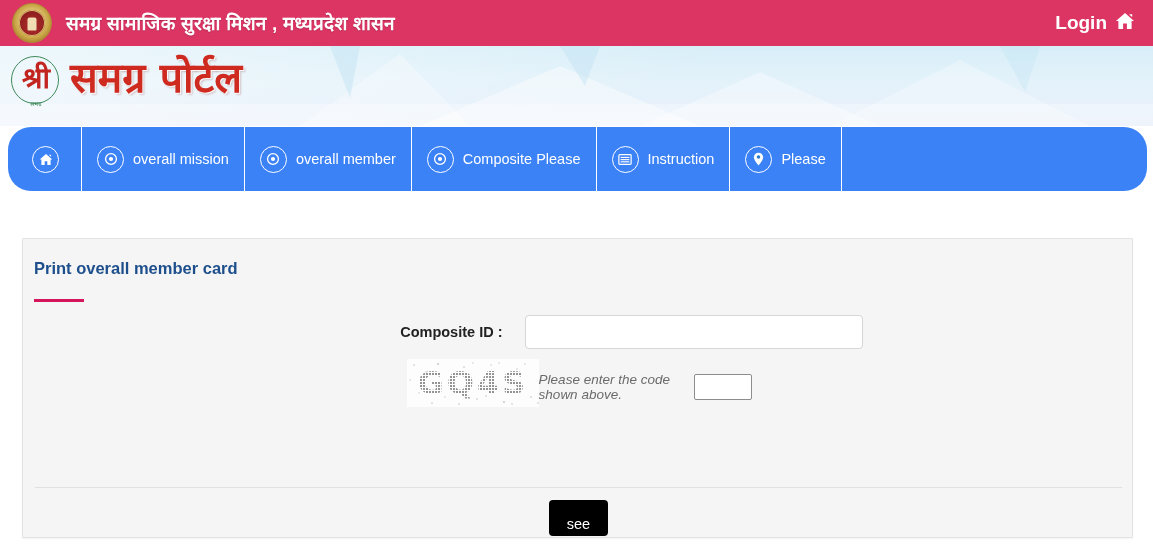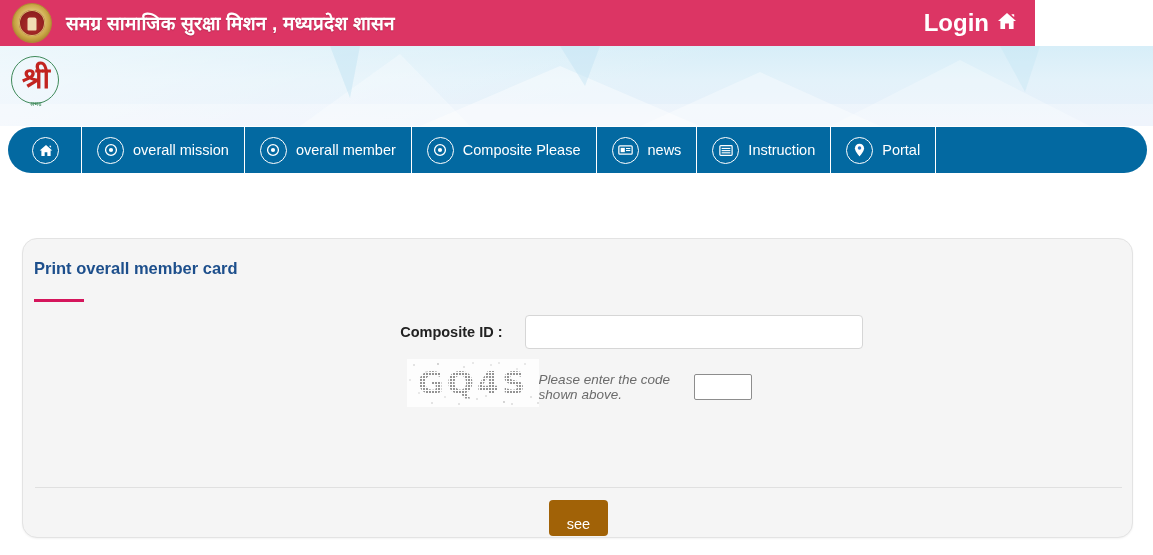--- a/index.html
+++ b/index.html
@@ -7,21 +7,21 @@
     margin: 0; padding: 0;
     width: 1153px; height: 555px;
     overflow: hidden;
     background: #ffffff;
     font-family: "Liberation Sans", "DejaVu Sans", sans-serif;
   }
 
   
   .topbar {
     position: absolute; left: 0; top: 0;
-    width: 1035px; height: 46px;
+    width: 1153px; height: 46px;
     background: #dc3564;
     display: flex; align-items: center;
   }
   .emblem {
     width: 40px; height: 40px;
     margin-left: 12px;
     border-radius: 50%;
     background: radial-gradient(circle at 50% 46%, #f2e3b8 0%, #e3c77a 36%, #c9a646 60%, #a8812c 78%, #8e6a22 100%);
     border: 1px solid #b08a34;
     position: relative;
@@ -56,21 +56,21 @@
     text-shadow: 0 1px 1px rgba(0,0,0,.18);
   }
   .login-wrap {
     position: absolute; right: 18px; top: 50%;
     transform: translateY(-50%);
     display: flex; align-items: center; gap: 8px;
     cursor: pointer;
   }
   .login-text {
     color: #ffffff;
-    font-size: 24px;
+    font-size: 19px;
     font-weight: bold;
   }
   .home-glyph { display: block; }
 
   
   .banner {
     position: absolute; left: 0; top: 46px;
     width: 1153px; height: 80px;
     background:
       linear-gradient(160deg, rgba(255,255,255,.55) 0%, rgba(255,255,255,0) 55%),
@@ -117,22 +117,22 @@
     font-family: "DejaVu Sans", sans-serif;
     line-height: 1;
     white-space: nowrap;
     text-shadow: 1px 1px 0 rgba(255,255,255,.85), 2px 2px 2px rgba(120,20,15,.22);
     padding-bottom: 6px;
   }
 
   
   .navbar {
     position: absolute; left: 8px; top: 127px;
-    width: 1139px; height: 46px;
-    background: #0369a1;
+    width: 1139px; height: 64px;
+    background: #3b82f6;
     border-radius: 23px;
     display: flex; align-items: stretch;
     overflow: hidden;
     justify-content: space-between;
   }
   .nav-item {
     display: flex; align-items: center;
     gap: 9px;
     padding: 0 15px;
     border-right: 1px solid #ffffff;
@@ -155,21 +155,21 @@
     white-space: nowrap;
   }
   .nav-filler { flex: 1 1 auto; }
 
   
   .panel {
     position: absolute; left: 22px; top: 238px;
     width: 1111px; height: 300px;
     background: #f5f5f5;
     border: 1px solid #e3e3e3;
-    border-radius: 15px;
+    border-radius: 1px;
     box-shadow: 0 1px 2px rgba(0,0,0,.05);
   }
   .panel-title {
     position: absolute; left: 11px; top: 20px;
     color: #1d4f8c;
     font-size: 16.5px;
     font-weight: bold;
   }
   .panel-underline {
     position: absolute; left: 11px; top: 60px;
@@ -257,21 +257,21 @@
     width: 1087px; height: 1px;
     background: #e0e0e0;
   }
   .submit-wrap {
     position: absolute; left: 0; top: 261px;
     width: 1111px;
     display: flex; justify-content: center;
   }
   .submit-btn {
     min-width: 58px; height: 36px;
-    background: #a16207;
+    background: #000000;
     border: none;
     border-radius: 4px;
     color: #ffffff;
     font-size: 14.5px;
     padding: 16px 18px;
     cursor: pointer;
     font-family: "Liberation Sans", sans-serif;
   }
 </style>
 </head>
@@ -303,20 +303,21 @@
     <polygon points="1000,0 1040,0 1025,46" fill="#bfe2f2" opacity="0.32"></polygon>
     <rect x="0" y="58" width="1153" height="22" fill="#ffffff" opacity="0.30"></rect>
   </svg>
 
   <div class="logo">
     <div class="logo-mark">
       <div class="ring"></div>
       <div class="shri">श्री</div>
       <div class="sub">समग्र</div>
     </div>
+    <div class="logo-text">समग्र पोर्टल</div>
   </div>
 </div>
 
 <div class="navbar">
 
   <div class="nav-item home">
     <span class="nav-icon">
       <svg width="14" height="13" viewBox="0 0 20 18" aria-hidden="true">
         <path d="M10 1 L19 9 L16.6 9 L16.6 17 L11.9 17 L11.9 11.6 L8.1 11.6 L8.1 17 L3.4 17 L3.4 9 L1 9 Z" fill="#ffffff"></path>
         <path d="M14.6 2.2 L17.2 2.2 L17.2 5 L14.6 3 Z" fill="#ffffff"></path>
@@ -347,52 +348,41 @@
   <div class="nav-item">
     <span class="nav-icon">
       <svg width="14" height="14" viewBox="0 0 16 16" aria-hidden="true">
         <circle cx="8" cy="8" r="6.2" fill="none" stroke="#ffffff" stroke-width="1.5"></circle>
         <circle cx="8" cy="8" r="2.4" fill="#ffffff"></circle>
       </svg>
     </span>
     <span class="nav-label">Composite Please</span>
   </div>
 
-  <div class="nav-item">
-    <span class="nav-icon">
-      <svg width="15" height="12" viewBox="0 0 18 14" aria-hidden="true">
-        <rect x="1" y="2" width="16" height="10" rx="1.2" fill="none" stroke="#ffffff" stroke-width="1.5"></rect>
-        <rect x="3.2" y="4.4" width="5" height="5.2" fill="#ffffff"></rect>
-        <rect x="9.6" y="4.6" width="5.2" height="1.3" fill="#ffffff"></rect>
-        <rect x="9.6" y="7" width="5.2" height="1.3" fill="#ffffff"></rect>
-      </svg>
-    </span>
-    <span class="nav-label">news</span>
-  </div>
 
   <div class="nav-item">
     <span class="nav-icon">
       <svg width="14" height="13" viewBox="0 0 16 14" aria-hidden="true">
         <rect x="1" y="1.5" width="14" height="11" rx="1" fill="none" stroke="#ffffff" stroke-width="1.4"></rect>
         <rect x="3" y="4" width="10" height="1.3" fill="#ffffff"></rect>
         <rect x="3" y="6.5" width="10" height="1.3" fill="#ffffff"></rect>
         <rect x="3" y="9" width="10" height="1.3" fill="#ffffff"></rect>
       </svg>
     </span>
     <span class="nav-label">Instruction</span>
   </div>
 
   <div class="nav-item">
     <span class="nav-icon">
       <svg width="11" height="14" viewBox="0 0 12 15" aria-hidden="true">
         <path d="M6 0.6 C3.2 0.6 1 2.8 1 5.5 C1 9 6 14.4 6 14.4 C6 14.4 11 9 11 5.5 C11 2.8 8.8 0.6 6 0.6 Z" fill="#ffffff"></path>
         <circle cx="6" cy="5.3" r="1.9" fill="#2878c8"></circle>
       </svg>
     </span>
-    <span class="nav-label">Portal</span>
+    <span class="nav-label">Please</span>
   </div>
 
   <div class="nav-filler"></div>
 </div>
 
 <div class="panel">
 
   <div class="panel-title">Print overall member card</div>
   <div class="panel-underline"></div>
 

